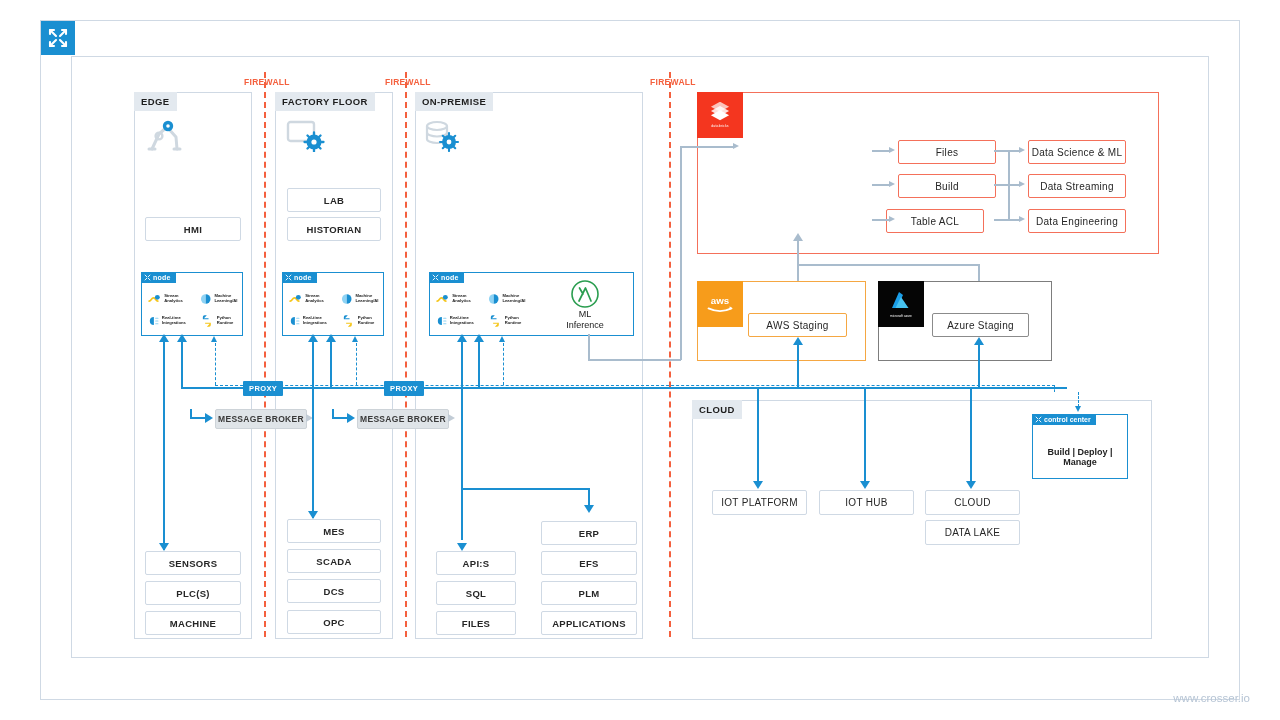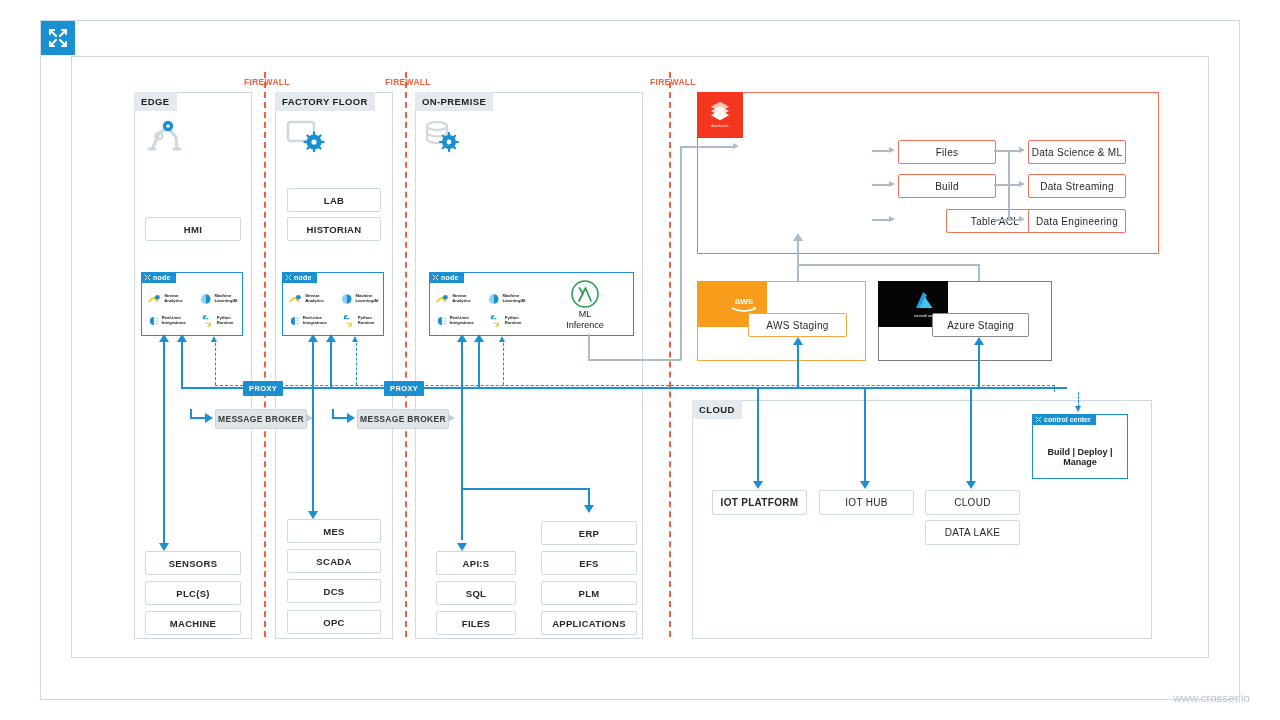--- a/index.html
+++ b/index.html
@@ -49,21 +49,21 @@
   .dbx-panel{position:absolute;border:1px solid #f4705a;background:#fff;}
   .dbx-logo{position:absolute;width:46px;height:46px;background:#f4361f;display:flex;flex-direction:column;align-items:center;justify-content:center;}
   .dbx-logo .wordmark{font-size:3.4px;color:#fff;margin-top:2px;letter-spacing:.2px;}
   .lake-box{position:absolute;border:1px solid #f4705a;background:#fff;padding:12px 14px;box-sizing:border-box;}
   .lake-title{font-size:13px;color:#1b3147;font-weight:400;margin-bottom:7px;}
   .lake-sub{font-size:9px;color:#1b3147;font-weight:700;line-height:1.35;}
 
   
   .vendor-panel{position:absolute;border:1px solid #f5a742;background:#fff;}
   .vendor-panel.azure{border-color:#7d7d7d;}
-  .vendor-logo{position:absolute;width:46px;height:46px;display:flex;flex-direction:column;align-items:center;justify-content:center;padding-left:24px;}
+  .vendor-logo{position:absolute;width:46px;height:46px;display:flex;flex-direction:column;align-items:center;justify-content:center;}
   .vendor-logo.aws{background:#f79c1b;}
   .vendor-logo.azure{background:#050505;}
   .vendor-logo .vword{font-size:3.2px;color:#fff;margin-top:2px;}
 
   
   .ctrl{position:absolute;border:1px solid #1a8fd1;background:#fff;}
   .ctrl-tag{position:absolute;left:-1px;top:-1px;background:#1a8fd1;color:#fff;font-size:7px;font-weight:700;padding:2px 5px 2px 3px;display:flex;align-items:center;gap:2px;}
   .ctrl-body{position:absolute;left:0;right:0;top:32px;text-align:center;font-size:9px;font-weight:700;color:#222;}
 
   
@@ -297,21 +297,21 @@
       <path d="M2 14.5 L12 20 L22 14.5 L12 9 Z" fill="#fff"></path>
       <path d="M2 9.8 L12 15.3 L22 9.8 L12 4.3 Z" fill="#fff" opacity=".85"></path>
       <path d="M2 5.2 L12 10.7 L22 5.2 L12 -0.3 Z" fill="#fff" opacity=".7"></path>
     </svg>
     <div class="wordmark">databricks</div>
   </div>
 
 
   <div class="box red plain" style="left:898px;top:140px;width:96px;height:22px;">Files</div>
   <div class="box red plain" style="left:898px;top:174px;width:96px;height:22px;">Build</div>
-  <div class="box red plain" style="left:946px;top:209px;width:96px;height:22px;">Table ACL</div>
+  <div class="box red plain" style="left:886px;top:209px;width:96px;height:22px;">Table ACL</div>
 
   <div class="box red plain" style="left:1028px;top:140px;width:96px;height:22px;">Data Science &amp; ML</div>
   <div class="box red plain" style="left:1028px;top:174px;width:96px;height:22px;">Data Streaming</div>
   <div class="box red plain" style="left:1028px;top:209px;width:96px;height:22px;">Data Engineering</div>
 
   <div class="ln greyh" style="left:872px;top:150px;width:18px;"></div>
   <div class="arr right gsm" style="left:889px;top:147px;"></div>
   <div class="ln greyh" style="left:872px;top:184px;width:18px;"></div>
   <div class="arr right gsm" style="left:889px;top:181px;"></div>
   <div class="ln greyh" style="left:872px;top:219px;width:18px;"></div>
@@ -357,21 +357,21 @@
       <path d="M10 2 L3 18 h5 L14 5 Z" fill="#1a9ee8"></path>
       <path d="M12 7 L6.5 18 h13 Z" fill="#46c2ef"></path>
     </svg>
     <div class="vword">microsoft azure</div>
   </div>
   <div class="box grey plain" style="left:932px;top:313px;width:95px;height:22px;">Azure Staging</div>
 
   <div class="zone" style="left:692px;top:400px;width:458px;height:237px;"></div>
   <div class="zone-wide-tag" style="left:692px;top:400px;">CLOUD</div>
 
-  <div class="box plain" style="left:712px;top:490px;width:93px;height:23px;font-weight:700;">IOT PLATFORM</div>
+  <div class="box plain" style="left:712px;top:490px;width:93px;height:23px;font-weight:400;">IOT PLATFORM</div>
   <div class="box plain" style="left:819px;top:490px;width:93px;height:23px;font-weight:400;">IOT HUB</div>
   <div class="box plain" style="left:925px;top:490px;width:93px;height:23px;font-weight:400;">CLOUD</div>
   <div class="box plain" style="left:925px;top:520px;width:93px;height:23px;font-weight:400;">DATA LAKE</div>
 
   <div class="ctrl" style="left:1032px;top:414px;width:94px;height:63px;">
     <div class="ctrl-tag">
       <svg width="7" height="7" viewBox="0 0 20 20">
         <path d="M3 3 L8 8 M17 3 L12 8 M3 17 L8 12 M17 17 L12 12" stroke="#fff" stroke-width="2.6" stroke-linecap="round"></path>
       </svg>
         <span>control center</span>

